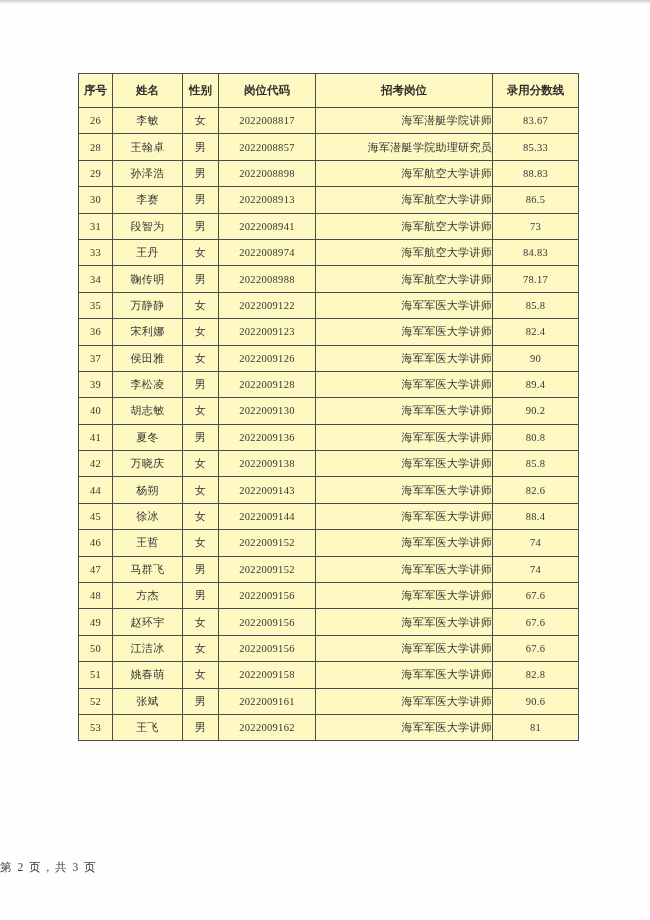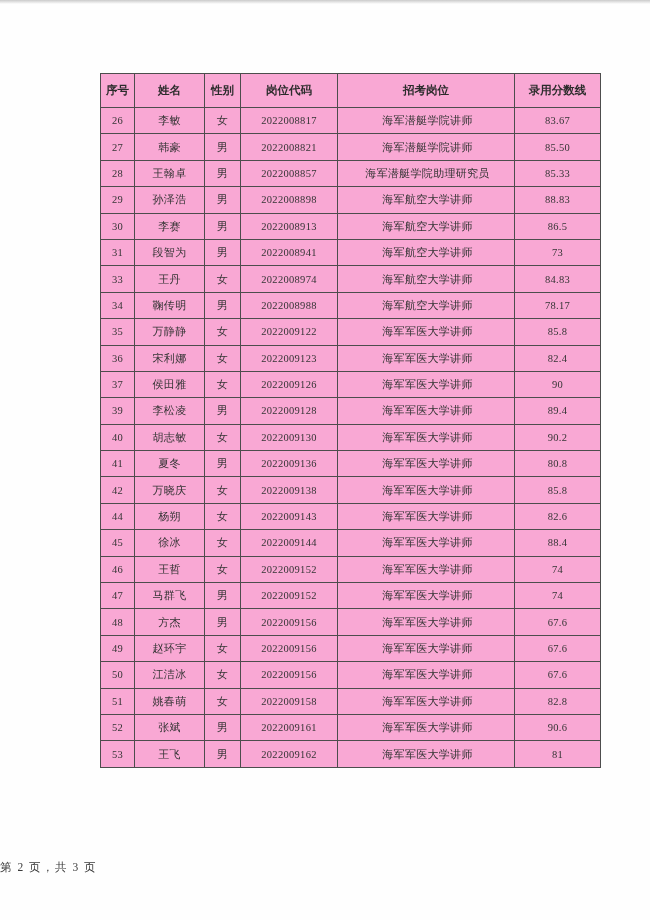--- a/index.html
+++ b/index.html
@@ -24,22 +24,21 @@
   }
   .table-wrap {
     position: absolute;
     left: 78px;
     top: 73px;
   }
   table {
     border-collapse: collapse;
     table-layout: fixed;
     width: 500px;
-    background: #f9a8d4;
-    margin-left: 22px;
+    background: #fef9c3;
   }
   th, td {
     border: 1px solid #4d4d4d;
     text-align: center;
     vertical-align: middle;
     overflow: hidden;
     white-space: nowrap;
     font-size: 11px;
     color: #343434;
     padding: 0;
@@ -52,21 +51,21 @@
     color: #2c2c2c;
   }
   table {
     border: 1.5px solid #474747;
   }
   tbody td {
     height: 25.4px;
     letter-spacing: 0.3px;
   }
   td.cell-position {
-    text-align: center;
+    text-align: right;
     padding-left: 3px;
   }
   td.cell-no, td.cell-code, td.cell-score {
     font-family: "Liberation Serif", "DejaVu Serif", serif;
     font-size: 10.5px;
   }
   .footer {
     position: absolute;
     top: 860px;
     left: 0;
@@ -105,28 +104,20 @@
     <tbody>
         <tr>
           <td class="cell-no">26</td>
           <td class="cell-name">李敏</td>
           <td class="cell-gender">女</td>
           <td class="cell-code">2022008817</td>
           <td class="cell-position">海军潜艇学院讲师</td>
           <td class="cell-score">83.67</td>
         </tr>
         <tr>
-          <td class="cell-no">27</td>
-          <td class="cell-name">韩豪</td>
-          <td class="cell-gender">男</td>
-          <td class="cell-code">2022008821</td>
-          <td class="cell-position">海军潜艇学院讲师</td>
-          <td class="cell-score">85.50</td>
-        </tr>
-        <tr>
           <td class="cell-no">28</td>
           <td class="cell-name">王翰卓</td>
           <td class="cell-gender">男</td>
           <td class="cell-code">2022008857</td>
           <td class="cell-position">海军潜艇学院助理研究员</td>
           <td class="cell-score">85.33</td>
         </tr>
         <tr>
           <td class="cell-no">29</td>
           <td class="cell-name">孙泽浩</td>

